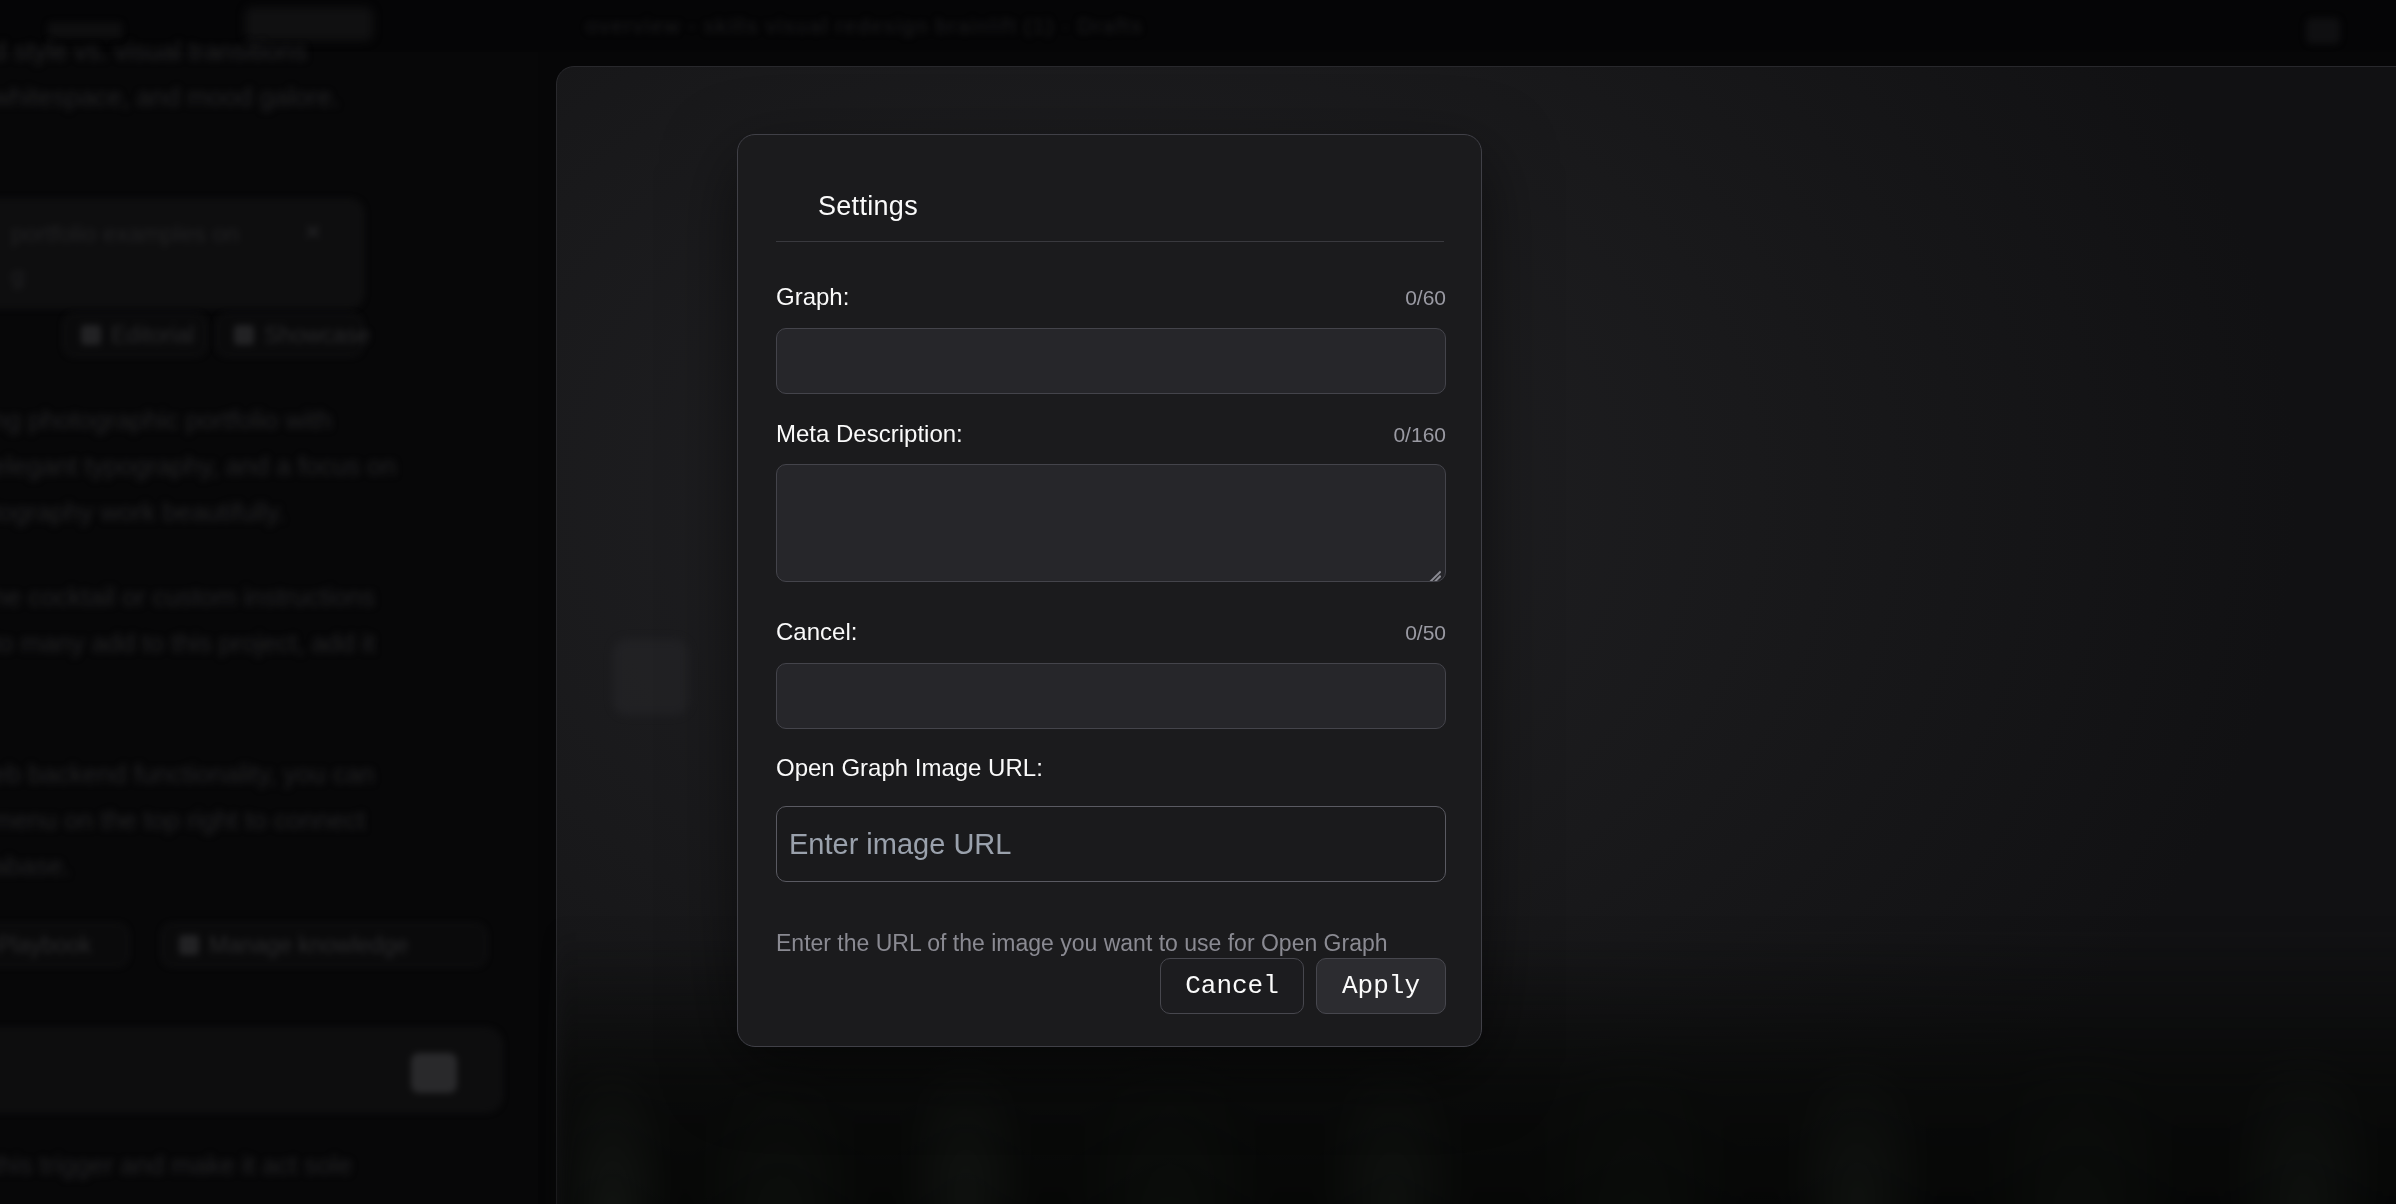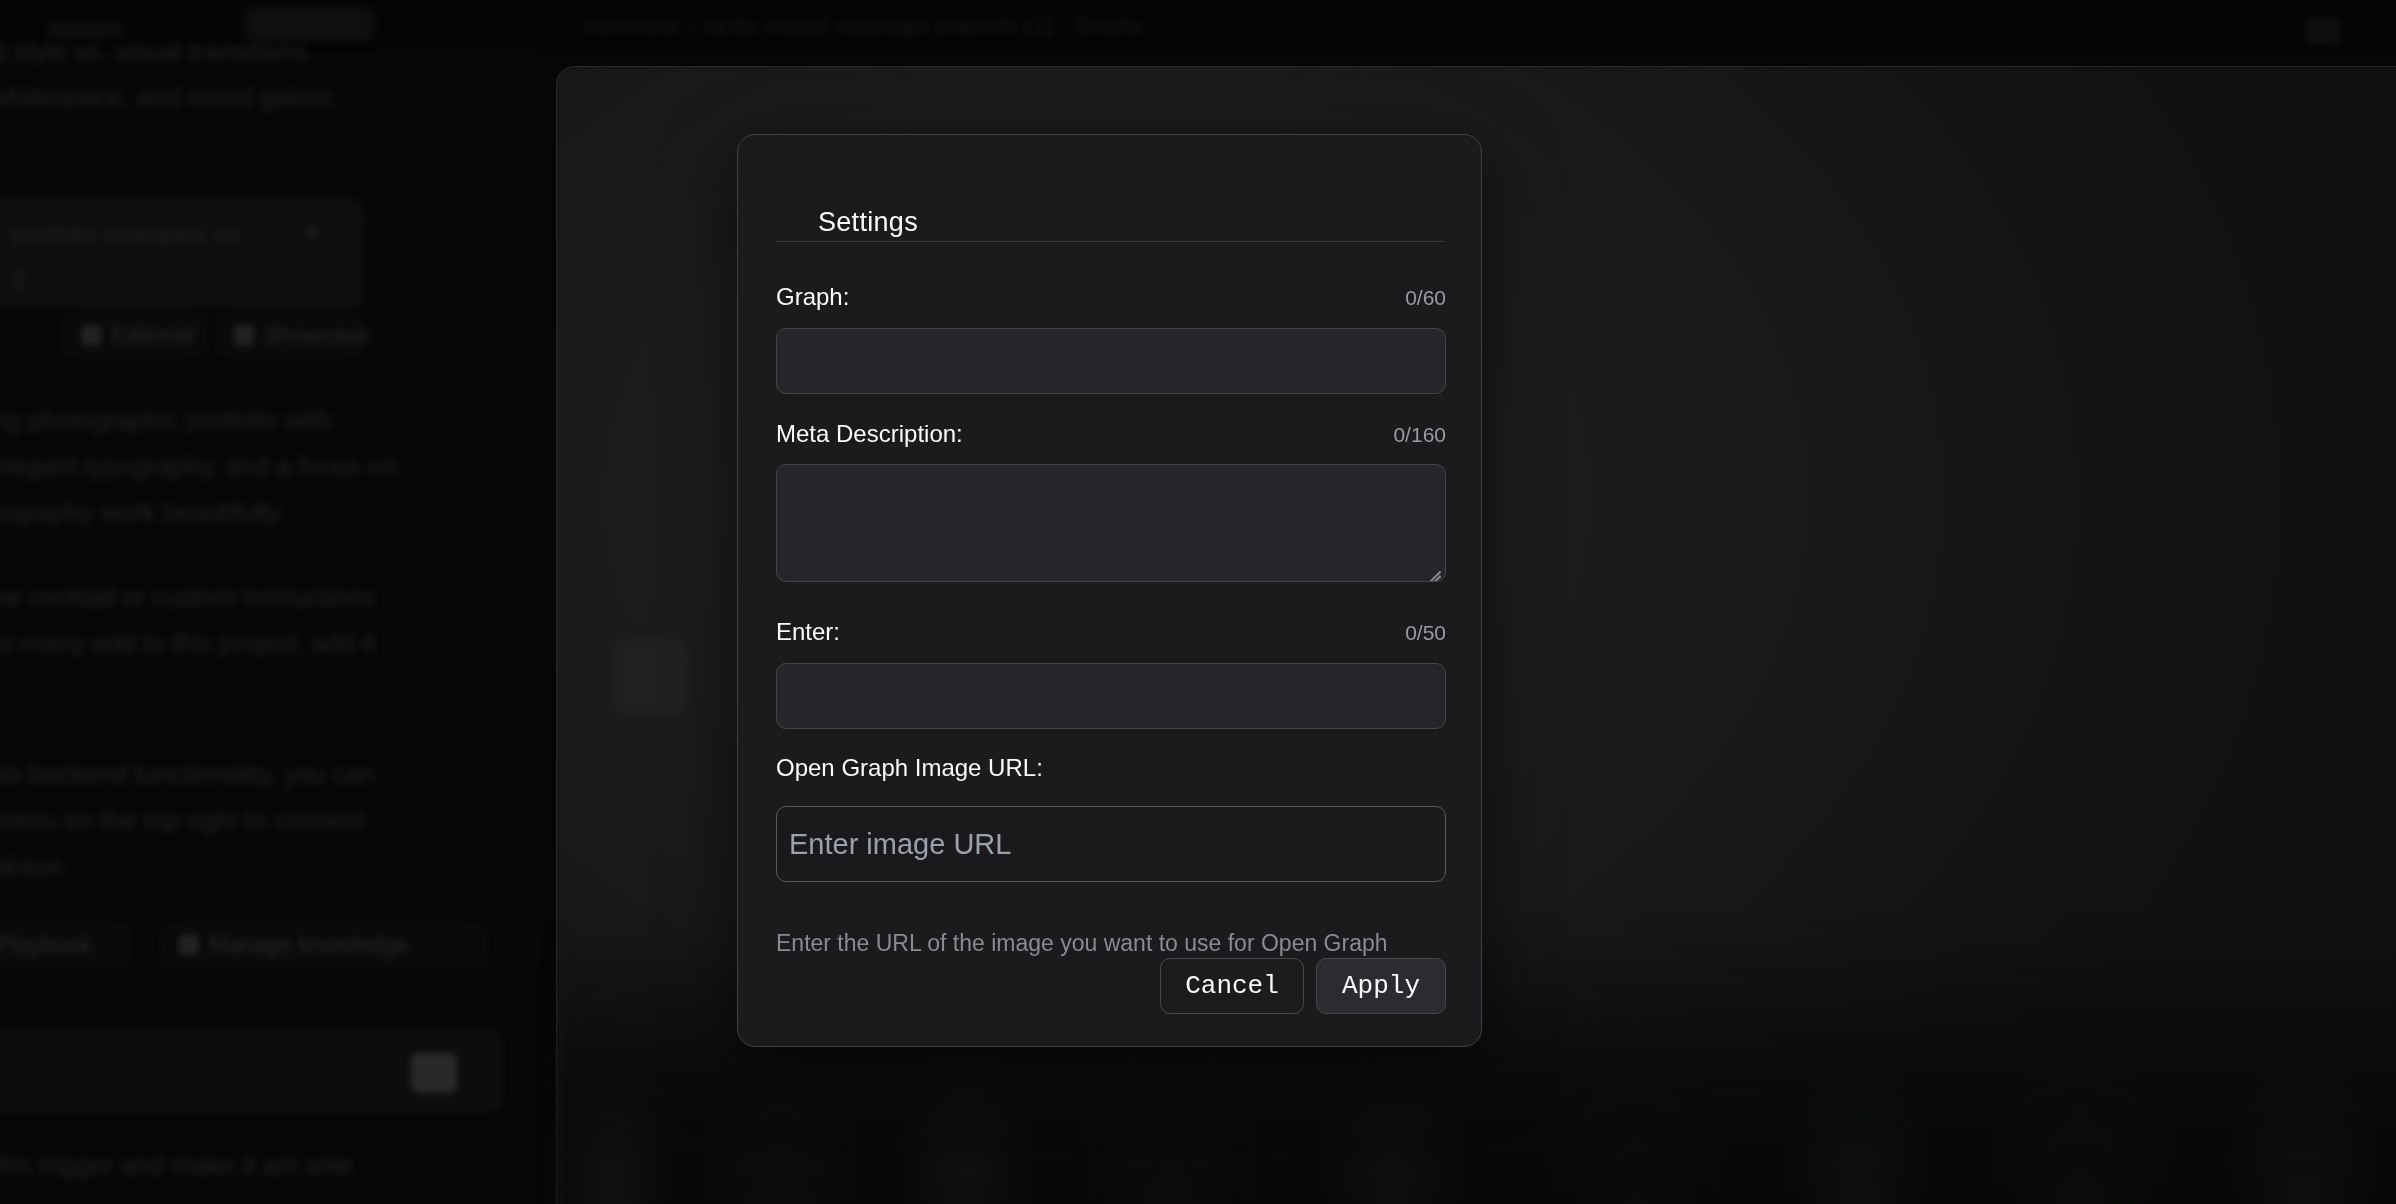--- a/index.html
+++ b/index.html
@@ -47,21 +47,21 @@
       radial-gradient(160px 280px at 82% 100%,rgba(13,16,13,.75),transparent 70%),
       radial-gradient(120px 240px at 94% 94%,rgba(23,27,23,.5),transparent 70%),
       linear-gradient(to bottom,rgba(8,9,8,0),rgba(8,9,8,.85) 55%,rgba(5,6,5,.97));
   }
   
   .modal{
     position:absolute;left:737px;top:134px;width:745px;height:913px;box-sizing:border-box;
     background:#1b1b1d;border:1.5px solid #404047;border-radius:18px;
     box-shadow:0 24px 70px rgba(0,0,0,.55);color:#fafafa;
   }
-  .modal-title{position:absolute;left:80px;top:56px;font-size:27px;font-weight:500;letter-spacing:.3px;margin-top:16px;}
+  .modal-title{position:absolute;left:80px;top:56px;font-size:27px;font-weight:500;letter-spacing:.3px;}
   .modal-divider{position:absolute;left:38px;right:37px;top:106px;height:1px;background:#39393e;}
   .f-label{position:absolute;left:38px;font-size:24px;color:#fafafa;}
   .f-counter{position:absolute;right:35px;font-size:21px;color:#9a9aa3;}
   .f-input,.f-textarea{
     position:absolute;left:38px;right:35px;box-sizing:border-box;
     background:#26262a;border:1.5px solid #44444b;border-radius:10px;
     color:#fafafa;font-size:29px;padding:0 12px;outline:none;
     font-family:"Liberation Sans","DejaVu Sans",sans-serif;
   }
   .f-textarea{padding:14px 20px;resize:none;}
@@ -154,21 +154,21 @@
     <input class="f-input" style="top: 193px; height: 66px;">
 
     <div class="f-label" style="top:285px">Meta Description:</div>
     <div class="f-counter" style="top:288px">0/160</div>
     <textarea class="f-textarea" style="top: 329px; height: 118px;"></textarea>
     <div class="resize-glyph">
         <span></span>
         <span></span>
       </div>
 
-    <div class="f-label" style="top:483px">Enter:</div>
+    <div class="f-label" style="top:483px">Cancel:</div>
     <div class="f-counter" style="top:486px">0/50</div>
     <input class="f-input" style="top: 528px; height: 66px;">
 
     <div class="f-label" style="top:619px">Open Graph Image URL:</div>
     <input class="f-input og-input" style="top: 671px; height: 76px;" placeholder="Enter image URL">
     <div class="helper">Enter the URL of the image you want to use for Open Graph</div>
 
     <div class="btn-row">
       <div class="btn btn-cancel">Cancel</div>
       <div class="btn btn-apply">Apply</div>

